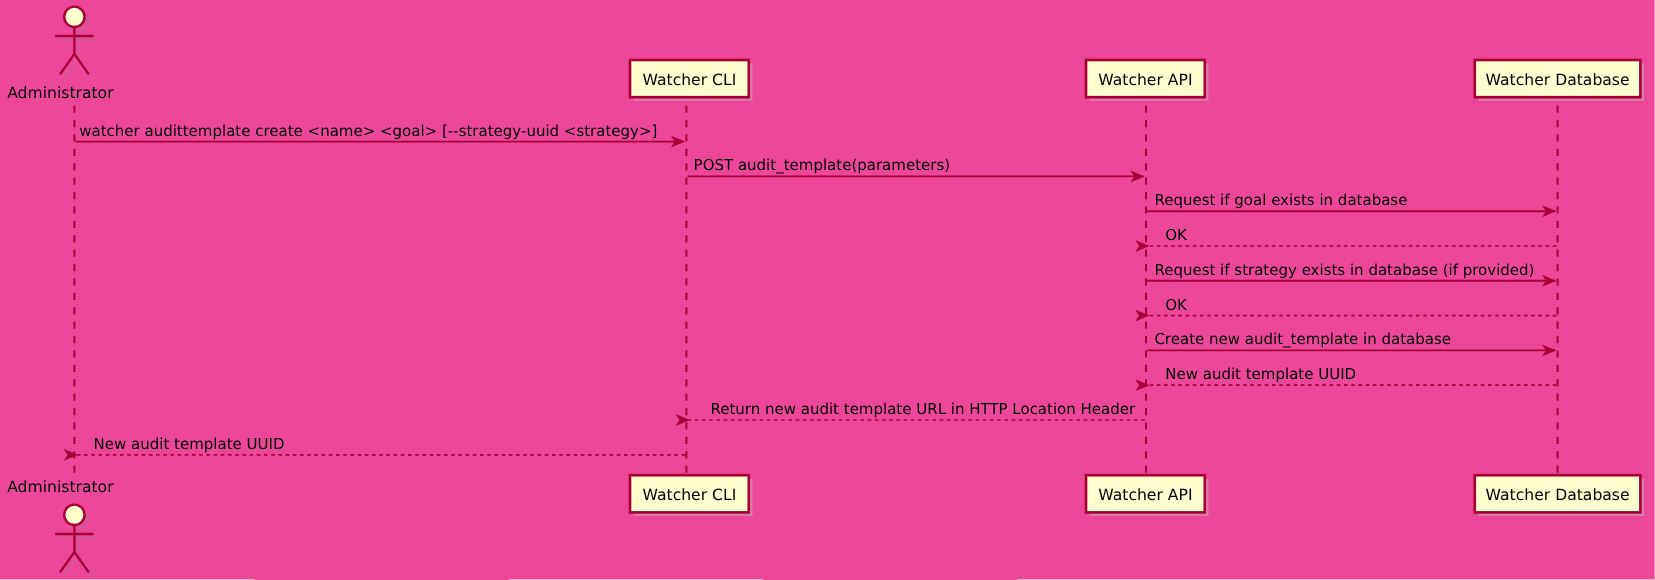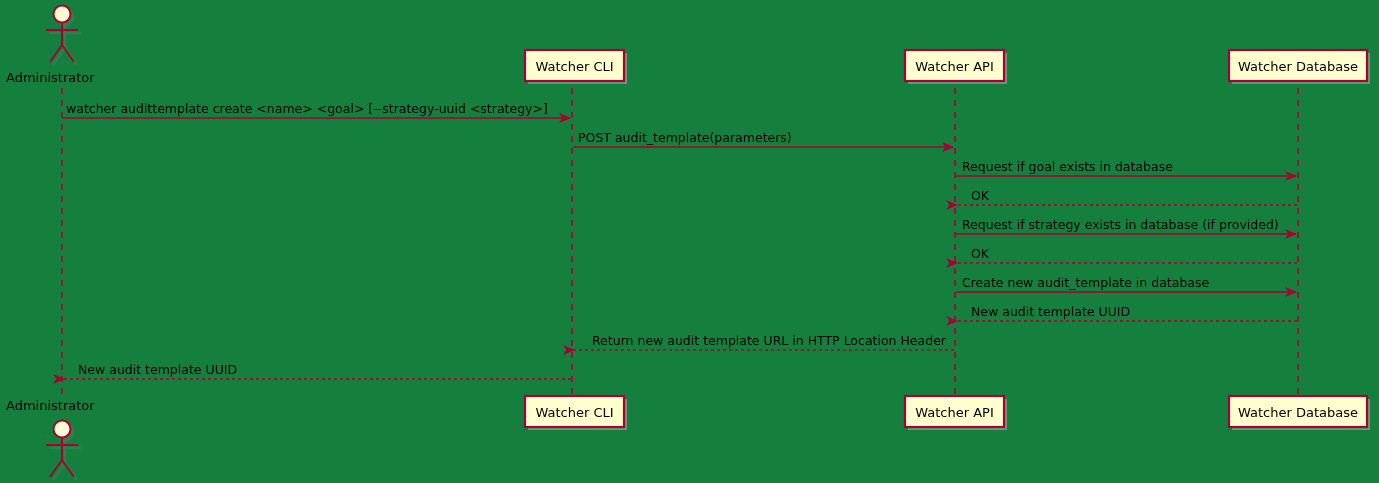--- a/index.html
+++ b/index.html
@@ -8,21 +8,21 @@
     padding: 0;
     background: #FFFFFF;
   }
   body {
     font-family: "DejaVu Sans", sans-serif;
   }
   #diagram-root {
     position: relative;
     width: 1379px;
     height: 483px;
-    background: #15803d;
+    background: #ec4899;
     overflow: hidden;
   }
   #diagram-svg {
     position: absolute;
     top: 0;
     left: 0;
     width: 1379px;
     height: 483px;
   }
   .lifeline-text {

